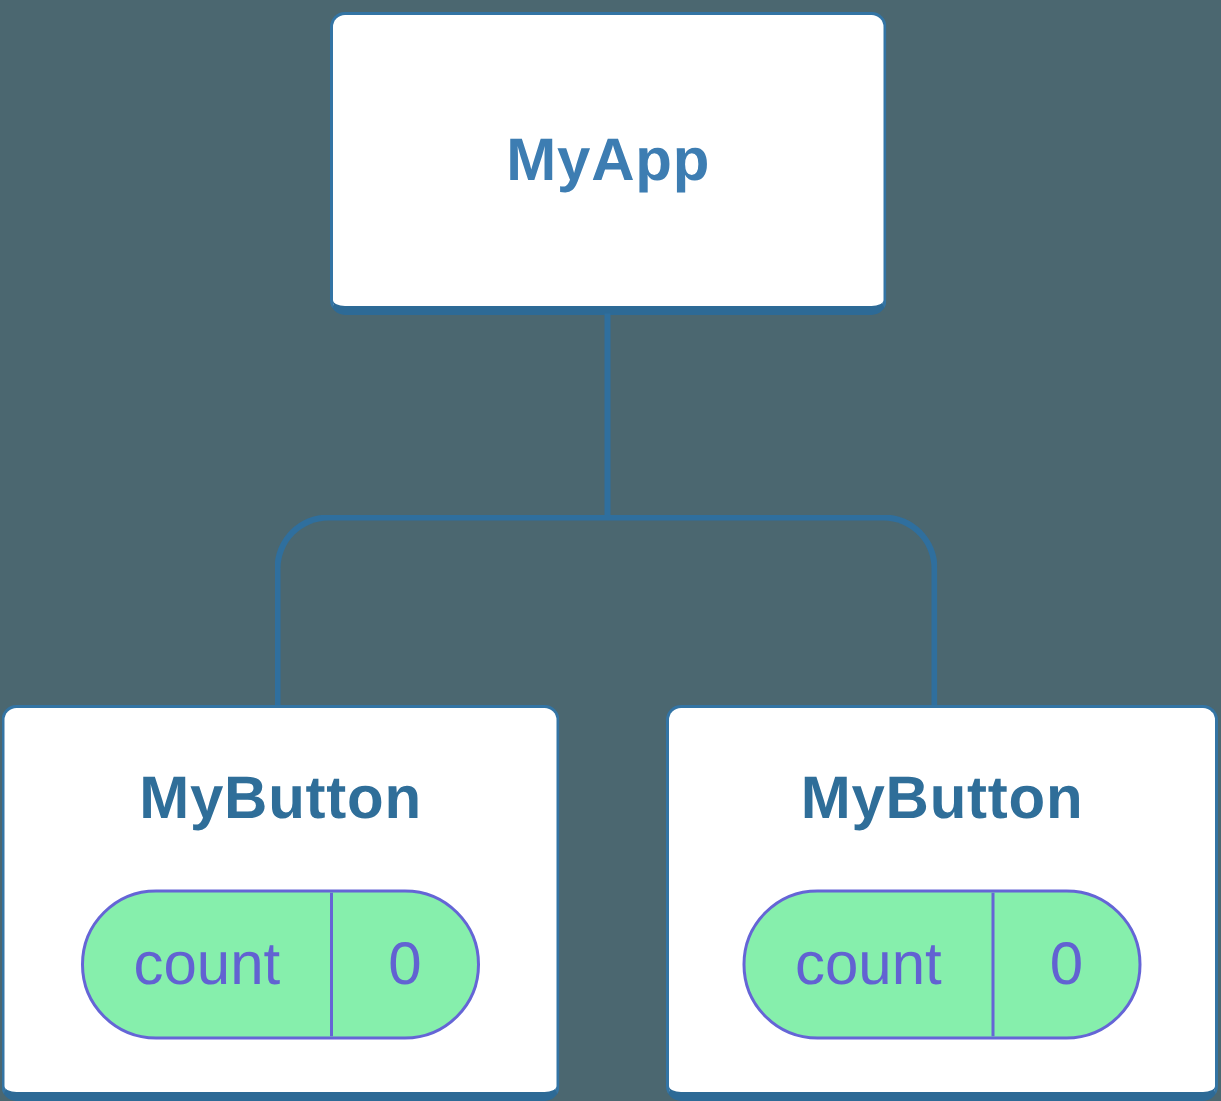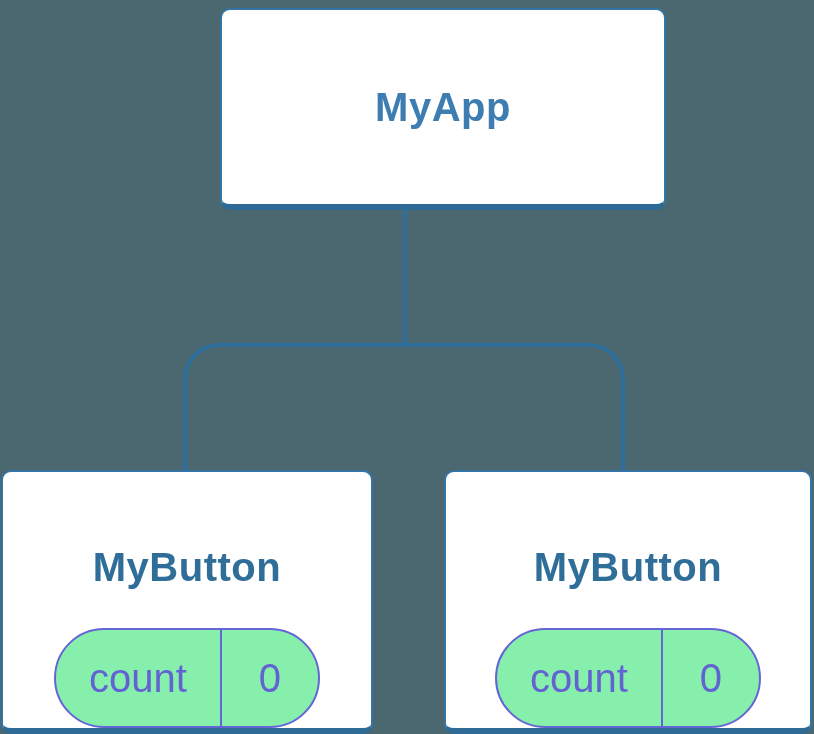--- a/index.html
+++ b/index.html
@@ -19,41 +19,40 @@
     position: absolute;
     box-sizing: border-box;
     background: #FFFFFF;
     border: 2px solid #3374A4;
     border-bottom: 6px solid #2D6A96;
     border-radius: 10px;
   }
   .node-root {
     left: 220px;
     top: 8px;
-    width: 446px;
+    width: 371px;
     height: 202px;
     display: flex;
     align-items: center;
     justify-content: center;
   }
   .node-root .node-label {
     color: #3D7DB2;
     font-size: 40px;
     font-weight: 700;
     letter-spacing: 0.5px;
   }
   .node-child {
     top: 470px;
     width: 372px;
     height: 264px;
     display: flex;
     flex-direction: column;
     align-items: center;
     padding-top: 36px;
-    justify-content: flex-end;
   }
   .node-child.left  { left: 1px; }
   .node-child.right { left: 444px; width: 368px; }
   .node-child .node-label {
     color: #2F6E99;
     font-size: 40px;
     font-weight: 700;
     line-height: 48px;
     letter-spacing: 0.5px;
   }

